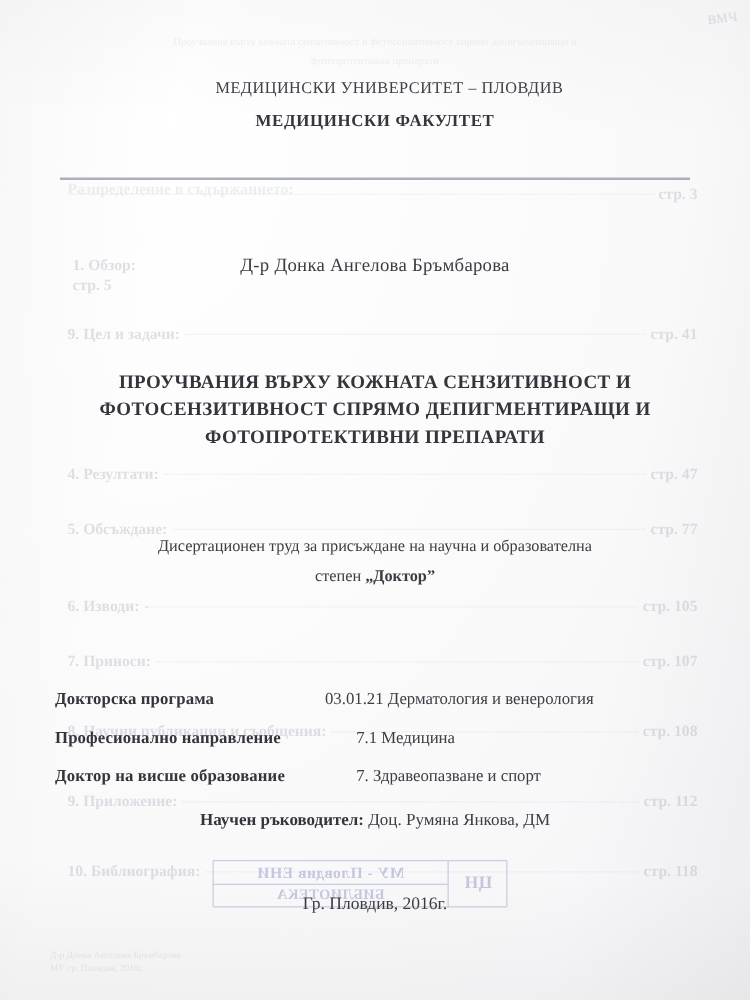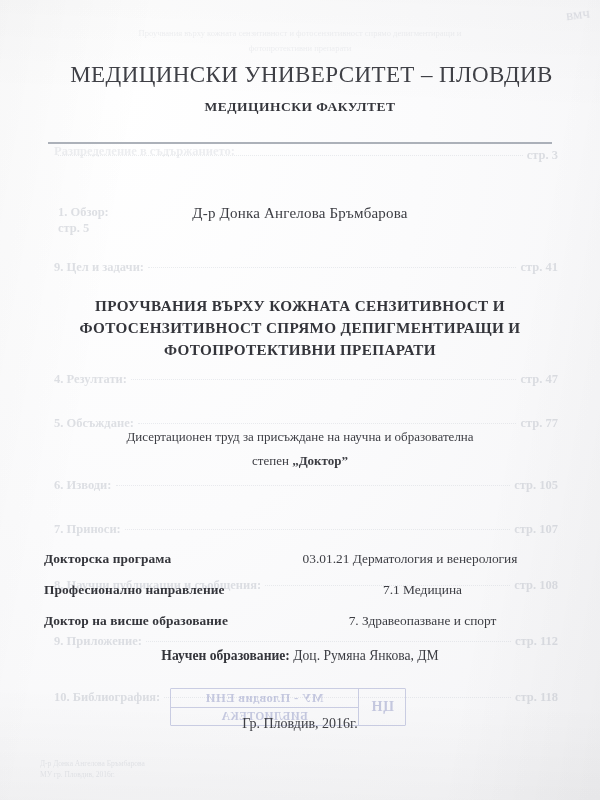--- a/index.html
+++ b/index.html
@@ -72,21 +72,21 @@
     margin: 0 4px 0 4px;
     border-bottom: 1px dotted #b6bcc6;
     transform: translateY(-3px);
     opacity: 0.8;
   }
   .toc-row .toc-page { flex: 0 0 auto; }
 
   
   #header { position: absolute; left: 0; right: 0; top: 62px; text-align: center; }
   #university-line {
-    font-size: 23px;
+    font-size: 13px;
     letter-spacing: 0.4px;
     color: #3f4046;
     margin-bottom: 11px;
     margin-left: 23px;
   }
   #faculty-line {
     font-size: 13.5px;
     font-weight: bold;
     letter-spacing: 0.5px;
     color: #35363c;
@@ -166,21 +166,20 @@
     flex: 0 0 212px;
     font-size: 13.4px;
     font-weight: bold;
     color: #34353b;
     letter-spacing: 0.1px;
   }
   .prog-value {
     flex: 1 1 auto;
     font-size: 13.4px;
     color: #3c3d43;
-    text-align: center;
   }
   .prog-row.r1 .prog-value { padding-left: 4px; }
   .prog-row.r2 .prog-value { padding-left: 29px; }
   .prog-row.r3 .prog-value { padding-left: 29px; }
 
   
   #supervisor {
     position: absolute;
     left: 0; right: 0;
     top: 648px;
@@ -390,21 +389,21 @@
       <span class="prog-label">Професионално направление</span>
       <span class="prog-value">7.1 Медицина</span>
     </div>
     <div class="prog-row r3">
       <span class="prog-label">Доктор на висше образование</span>
       <span class="prog-value">7. Здравеопазване и спорт</span>
     </div>
   </div>
 
   <div id="supervisor">
-    <b>Научен образование:</b>
+    <b>Научен ръководител:</b>
     <span>Доц. Румяна Янкова, ДМ</span>
   </div>
 
   <div id="library-stamp">
     <div id="stamp-frame"></div>
     <div id="stamp-divider"></div>
     <div id="stamp-mid-rule"></div>
     <div id="stamp-code">ЦН</div>
     <div id="stamp-line1">МУ - Пловдив ЕНИ</div>
     <div id="stamp-line2">БИБЛИОТЕКА</div>

